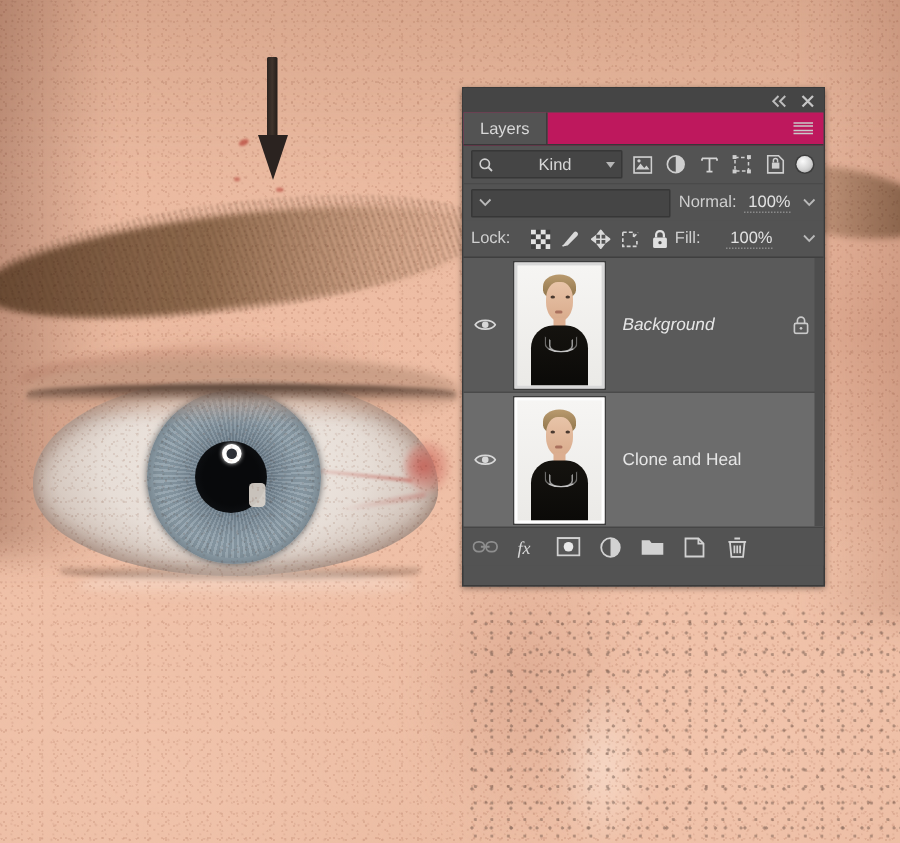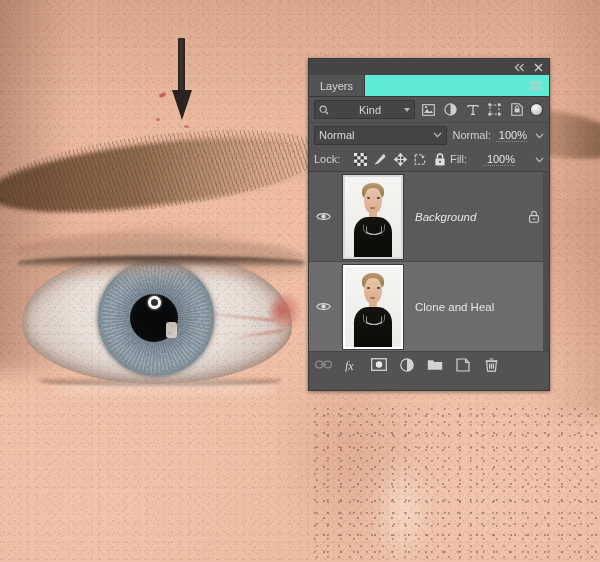--- a/index.html
+++ b/index.html
@@ -215,21 +215,21 @@
   }
   .panel-topbar{
     height:16px;background:#454545;position:relative;
     display:flex;align-items:center;justify-content:flex-end;
     padding-right:6px;gap:9px;
   }
   .tb-btn{color:#b9b9b9;font-size:9px;line-height:1;cursor:pointer;}
   .tb-btn svg{display:block;}
 
   .panel-tabs{
-    height:21px;background:#5eead4;display:flex;align-items:stretch;position:relative;
+    height:21px;background:#be185d;display:flex;align-items:stretch;position:relative;
     border-bottom:1px solid #383838;
   }
   .tab{
     background:#535353;padding:0 11px;display:flex;align-items:center;
     font-size:11px;color:#d8d8d8;border-right:1px solid #3c3c3c;
   }
   .tabs-fill{flex:1;}
   .panel-menu{
     position:absolute;right:7px;top:50%;transform:translateY(-50%);
     width:13px;height:9px;display:flex;flex-direction:column;justify-content:space-between;cursor:pointer;
@@ -463,21 +463,20 @@
           </svg>
       </div>
     </div>
     <div class="fl-toggle">
       <div class="knob"></div>
     </div>
   </div>
 
   <div class="blend-row">
     <div class="blend-select">
-      <span class="lbl">Normal</span>
       <span class="chev-thin">
         <svg width="9" height="6" viewBox="0 0 9 6">
             <path d="M1,1 L4.5,4.6 L8,1" stroke="#b9b9b9" stroke-width="1.2" fill="none"></path>
           </svg>
       </span>
     </div>
     <span class="op-label">Normal:</span>
     <span class="op-val">100%</span>
     <span class="op-chev">
       <svg width="9" height="6" viewBox="0 0 9 6">

